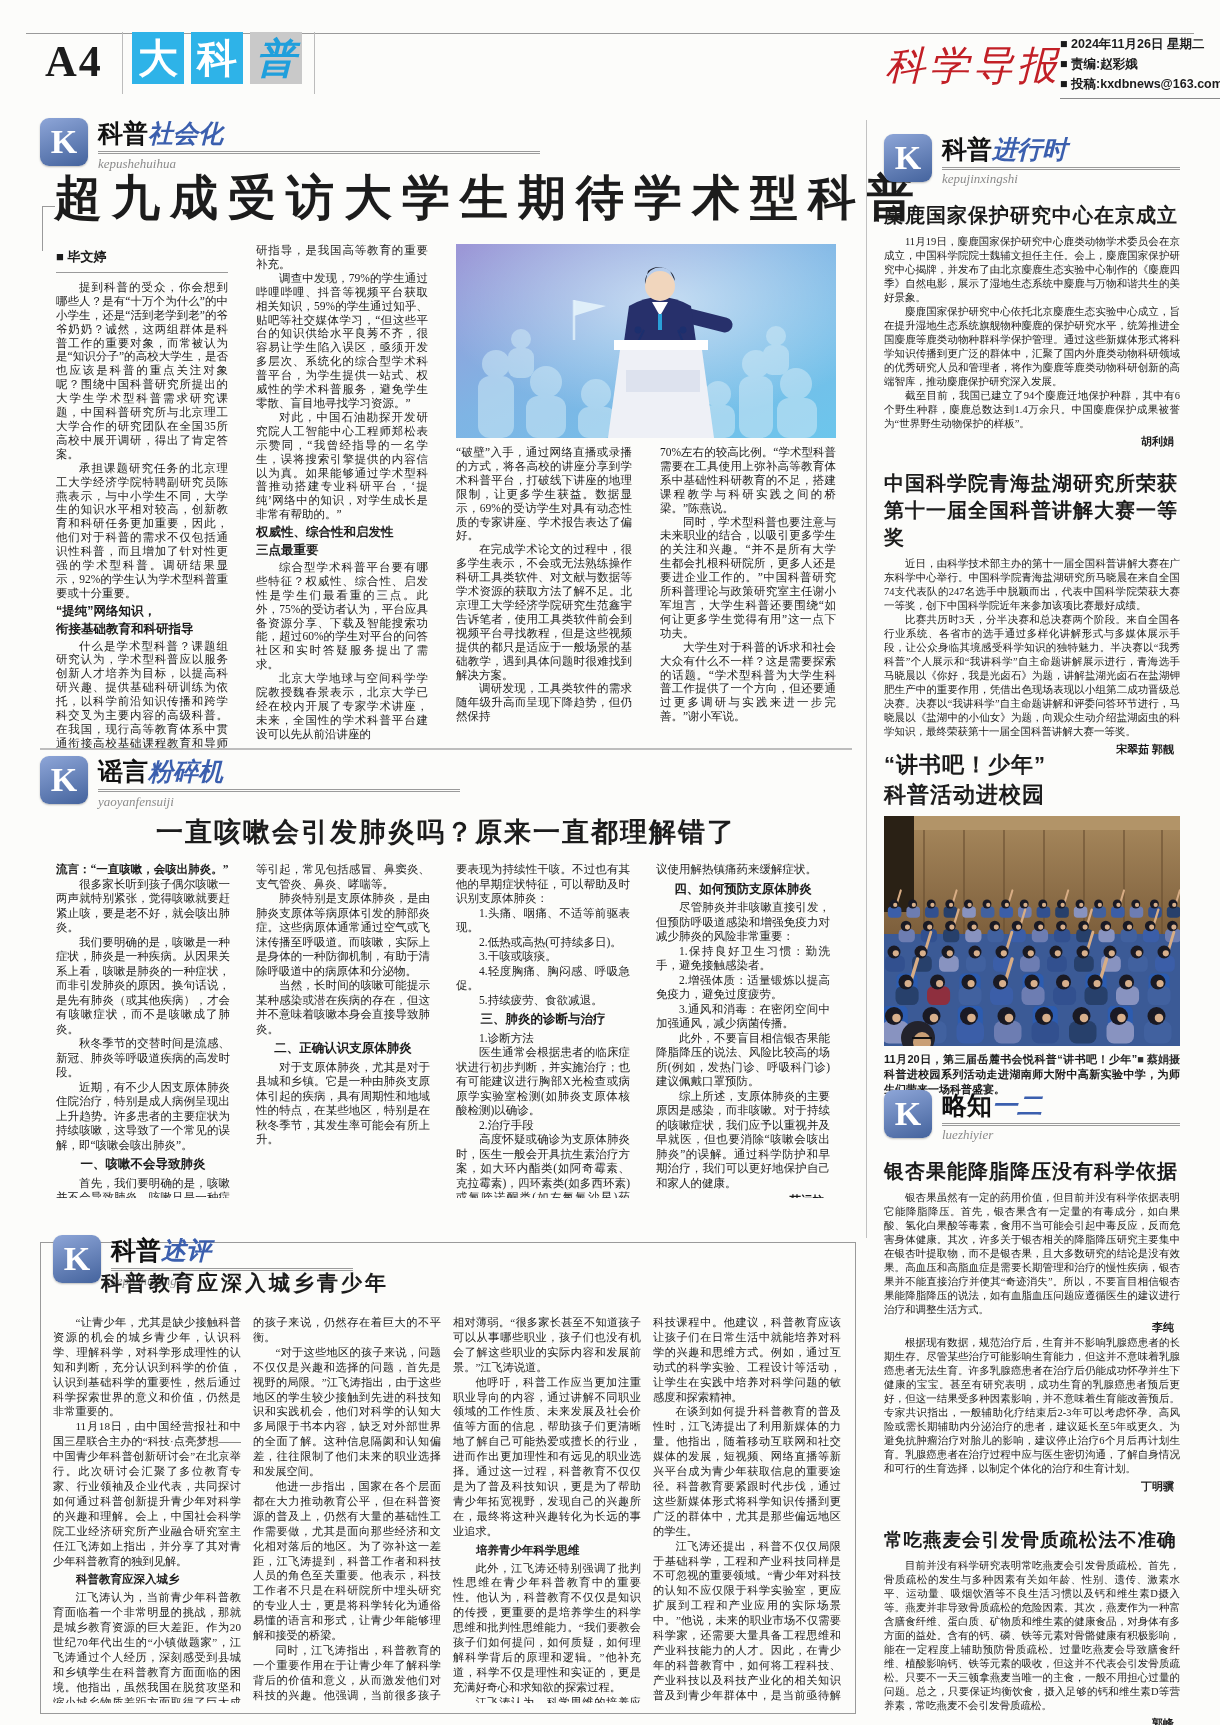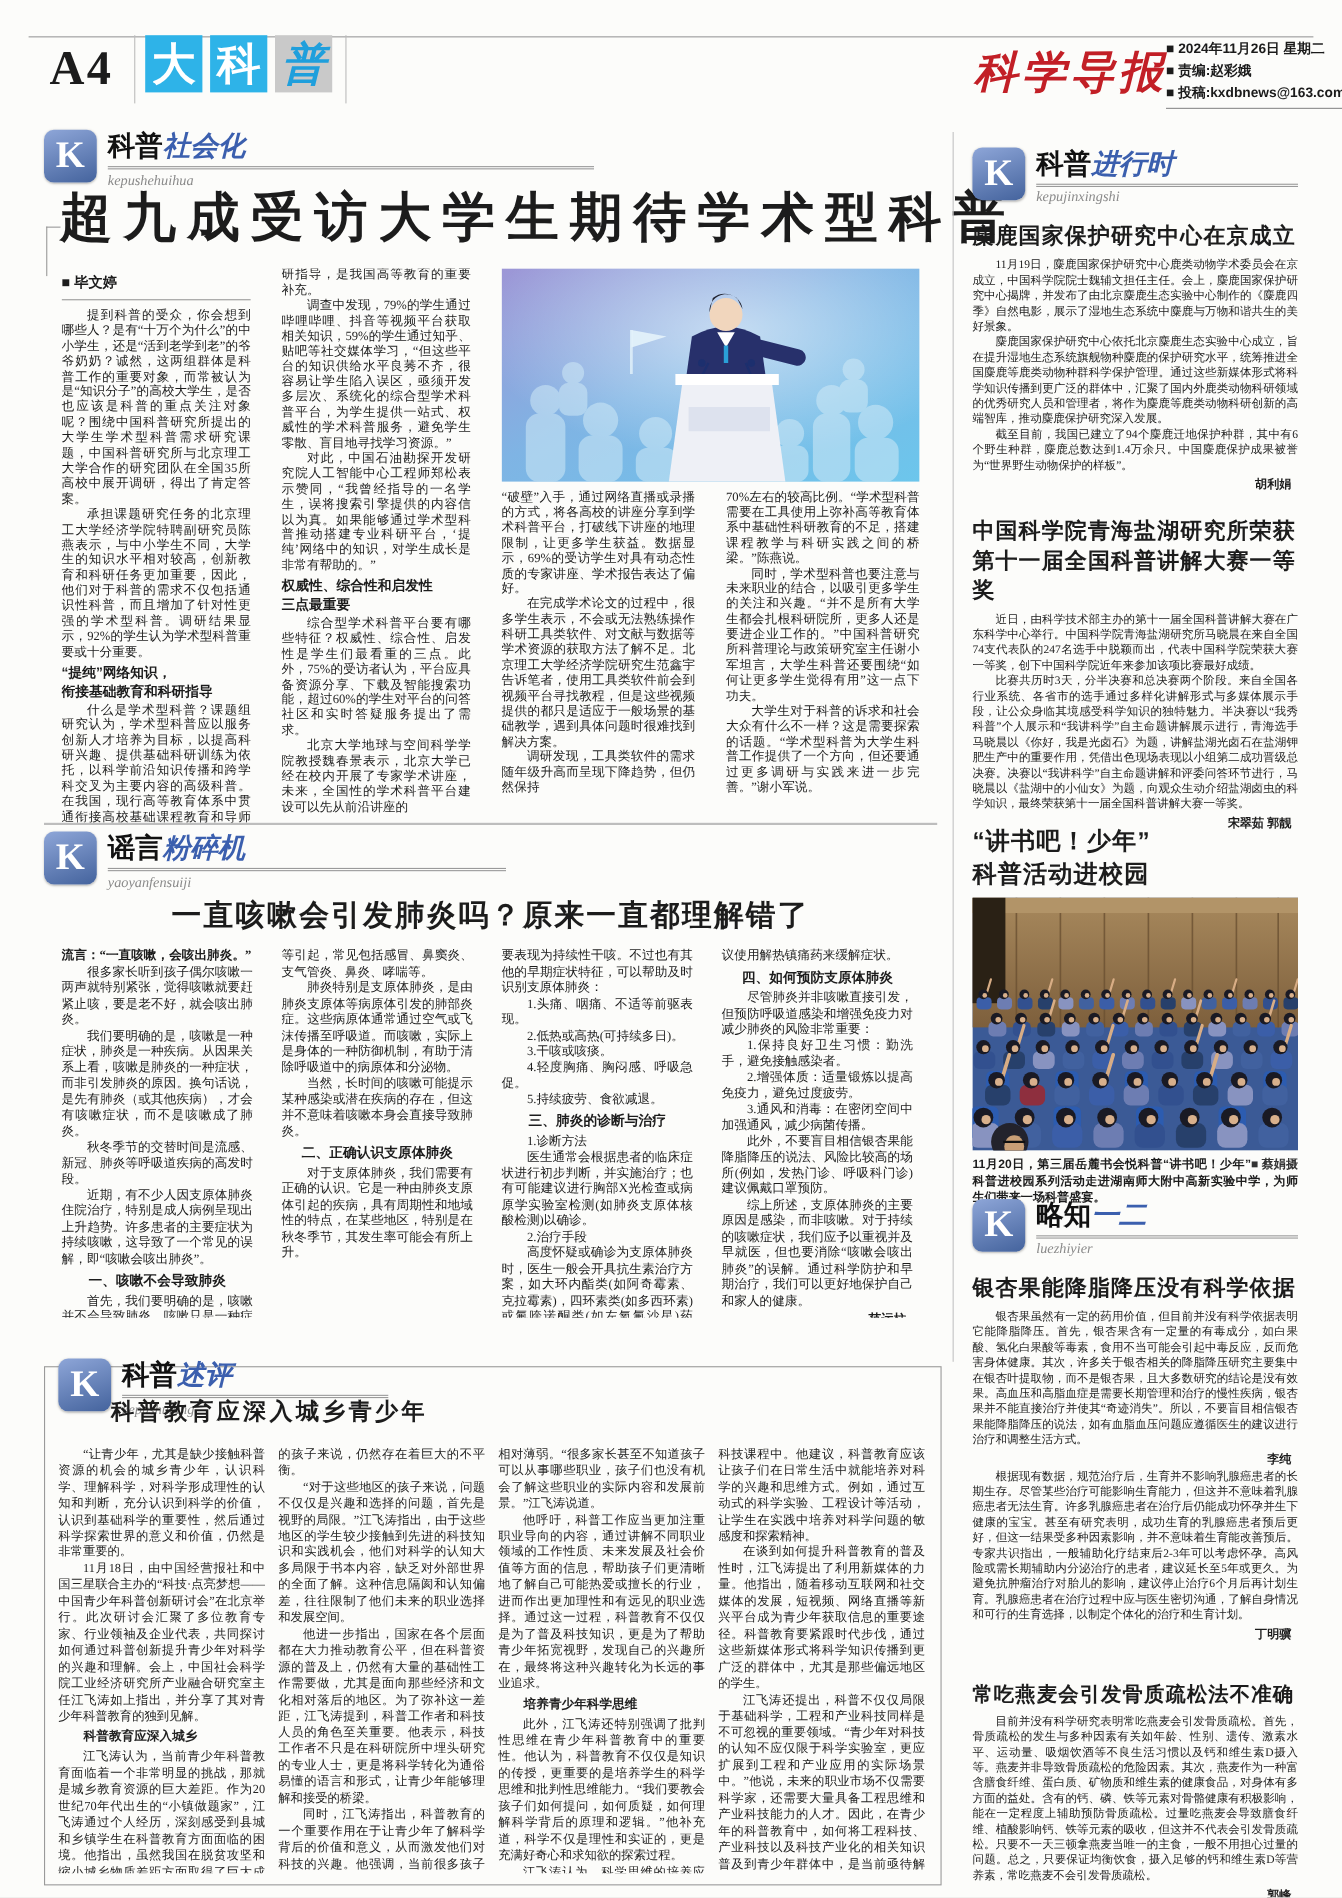--- a/index.html
+++ b/index.html
@@ -7,21 +7,21 @@
         font-family:"Liberation Serif","DejaVu Serif",serif;color:#1c1c1c;overflow:hidden;}
   .topline{position:absolute;left:26px;right:26px;top:33px;border-top:1.5px solid #9a9a9a;}
   
   .hdr{position:absolute;left:40px;top:30px;right:40px;height:70px;}
   .pageno{position:absolute;left:5px;top:6px;font-size:44px;font-weight:bold;letter-spacing:2px;}
   .vdiv{position:absolute;top:2px;height:62px;border-left:1px solid #bcbcbc;}
   .edboxes{position:absolute;left:92px;top:2px;display:flex;gap:7px;}
   .edbox{width:52px;height:52px;background:#2eb3e8;color:#fff;font-family:"Liberation Sans",sans-serif;
          font-weight:bold;font-size:40px;display:flex;align-items:center;justify-content:center;}
   .edbox.gray{background:#c9c9c9;color:#1f9fdc;font-family:"Liberation Serif",serif;font-style:italic;}
-  .masthead{position:absolute;left:845px;top:8px;font-size:40px;font-weight:bold;font-style:italic;
+  .masthead{position:absolute;left:845px;top:8px;font-size:40px;font-weight:normal;font-style:italic;
             color:#c21f26;letter-spacing:4px;font-family:"Liberation Serif",serif;}
   .hmeta{position:absolute;left:1020px;top:4px;width:170px;font-family:"Liberation Sans","DejaVu Sans",sans-serif;
          font-size:12.5px;font-weight:bold;line-height:20px;color:#1b1b1b;border-bottom:1px solid #8a8a8a;padding-bottom:4px;}
   .hmeta div{white-space:nowrap;}
   
   .badge{display:flex;align-items:flex-start;gap:10px;}
   .badge .k{width:48px;height:48px;border-radius:9px;flex:0 0 48px;
       background:linear-gradient(160deg,#8ea6d8,#44639d);color:#fff;text-align:center;line-height:48px;
       font-size:34px;font-weight:bold;font-family:"Liberation Serif",serif;box-shadow:0 1px 2px rgba(0,0,0,.25);}
   .badge .bt{flex:1;margin-top:2px;}
@@ -225,21 +225,21 @@
           <p class="p">秋冬季节的交替时间是流感、新冠、肺炎等呼吸道疾病的高发时段。</p>
           <p class="p">近期，有不少人因支原体肺炎住院治疗，特别是成人病例呈现出上升趋势。许多患者的主要症状为持续咳嗽，这导致了一个常见的误解，即“咳嗽会咳出肺炎”。</p>
           <p class="sub">一、咳嗽不会导致肺炎</p>
           <p class="p">首先，我们要明确的是，咳嗽并不会导致肺炎。咳嗽只是一种症状，而非疾病本身，它通常是由呼吸道感染和过敏反应</p>
         </div>
       <div class="rc-col colbox">
           <p class="p pc">等引起，常见包括感冒、鼻窦炎、支气管炎、鼻炎、哮喘等。</p>
           <p class="p">肺炎特别是支原体肺炎，是由肺炎支原体等病原体引发的肺部炎症。这些病原体通常通过空气或飞沫传播至呼吸道。而咳嗽，实际上是身体的一种防御机制，有助于清除呼吸道中的病原体和分泌物。</p>
           <p class="p">当然，长时间的咳嗽可能提示某种感染或潜在疾病的存在，但这并不意味着咳嗽本身会直接导致肺炎。</p>
           <p class="sub">二、正确认识支原体肺炎</p>
-          <p class="p">对于支原体肺炎，我们需要有正确的认识。它是一种由肺炎支原体引起的疾病，具有周期性和地域性的特点，在某些地区，特别是在秋冬季节，其发生率可能会有所上升。</p>
+          <p class="p">对于支原体肺炎，尤其是对于县城和乡镇。它是一种由肺炎支原体引起的疾病，具有周期性和地域性的特点，在某些地区，特别是在秋冬季节，其发生率可能会有所上升。</p>
         </div>
       <div class="rc-col colbox">
           <p class="p pc">要表现为持续性干咳。不过也有其他的早期症状特征，可以帮助及时识别支原体肺炎：</p>
           <p class="p">1.头痛、咽痛、不适等前驱表现。</p>
           <p class="p">2.低热或高热(可持续多日)。</p>
           <p class="p">3.干咳或咳痰。</p>
           <p class="p">4.轻度胸痛、胸闷感、呼吸急促。</p>
           <p class="p">5.持续疲劳、食欲减退。</p>
           <p class="sub">三、肺炎的诊断与治疗</p>
           <p class="p">1.诊断方法</p>

